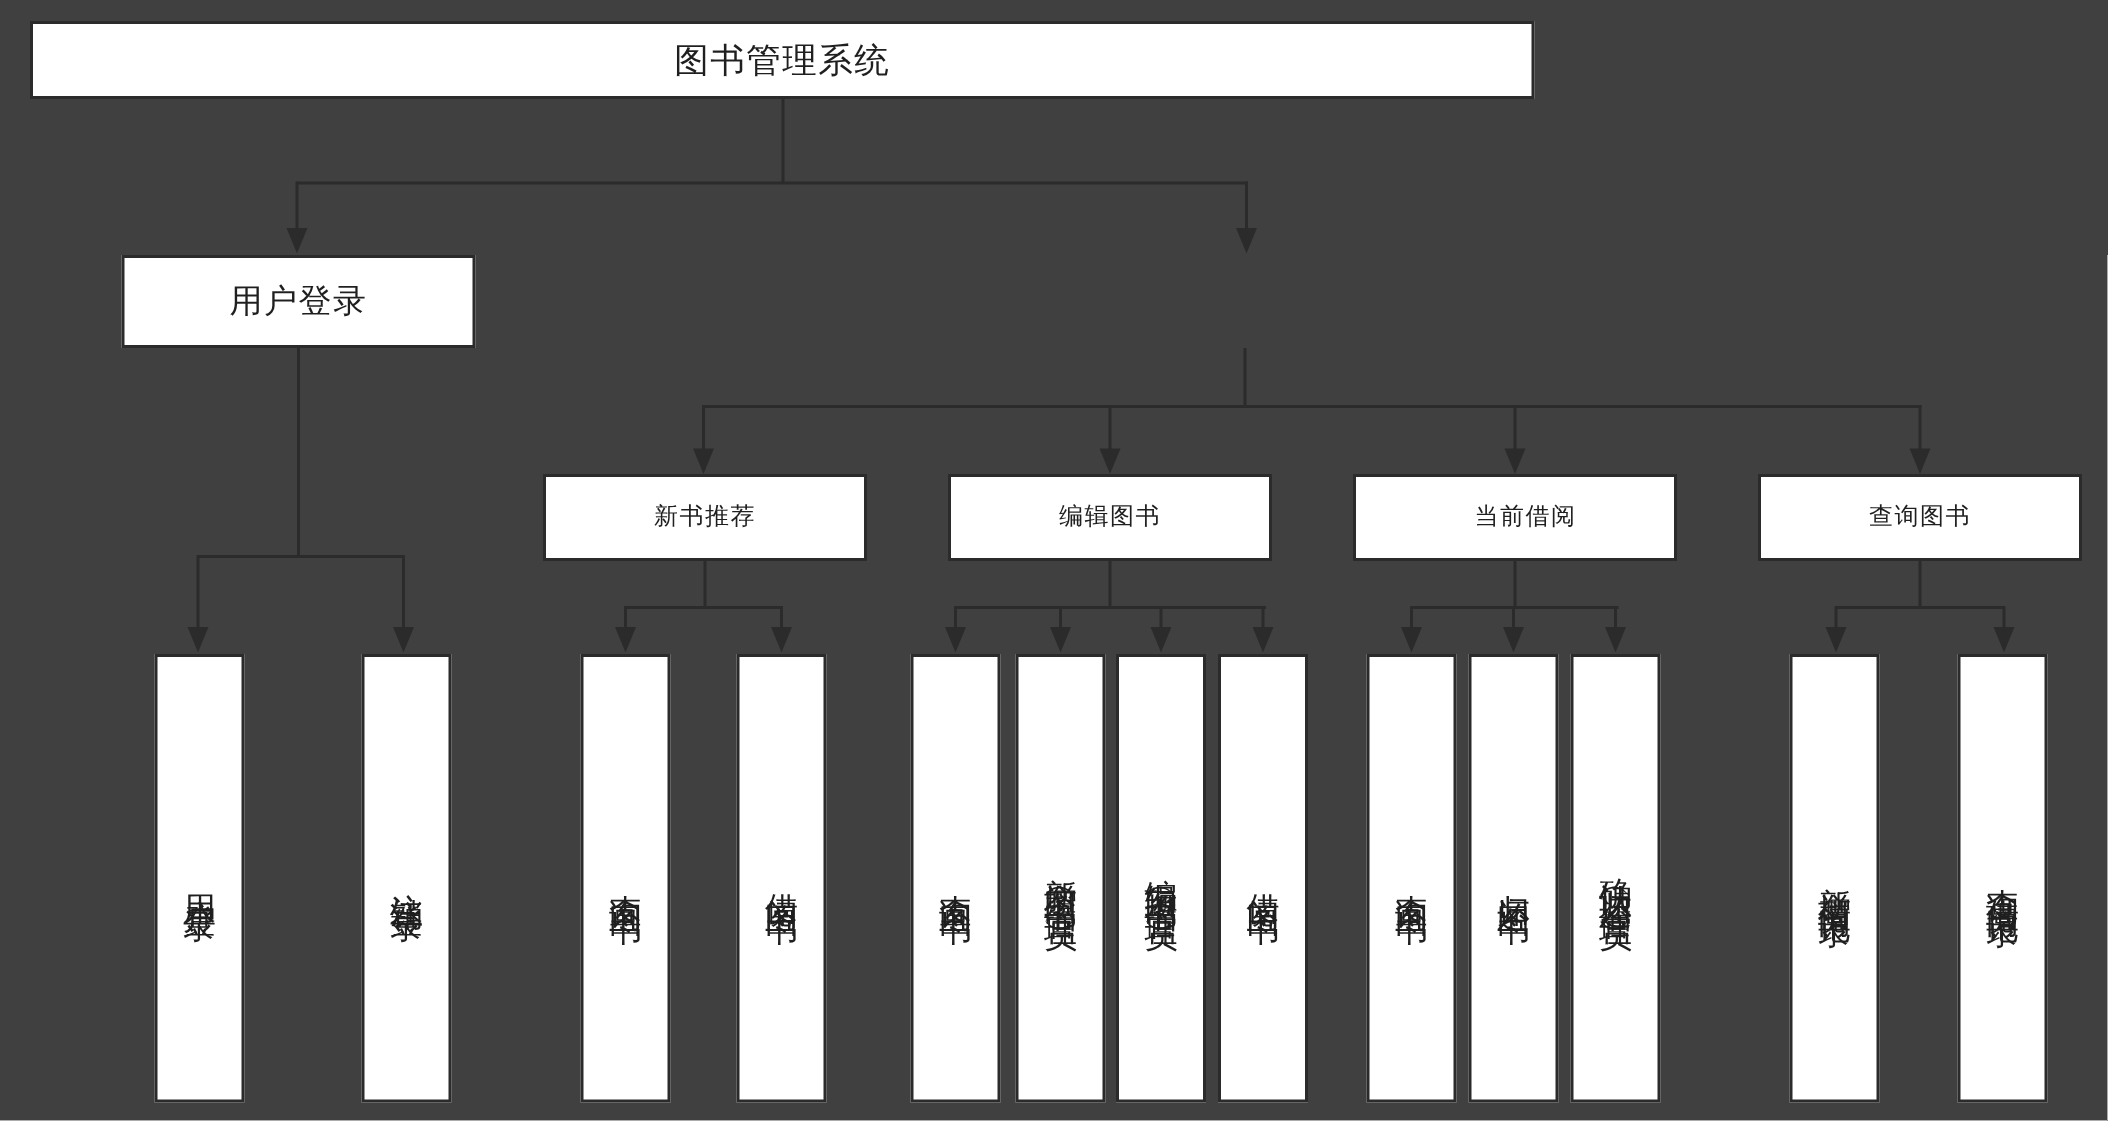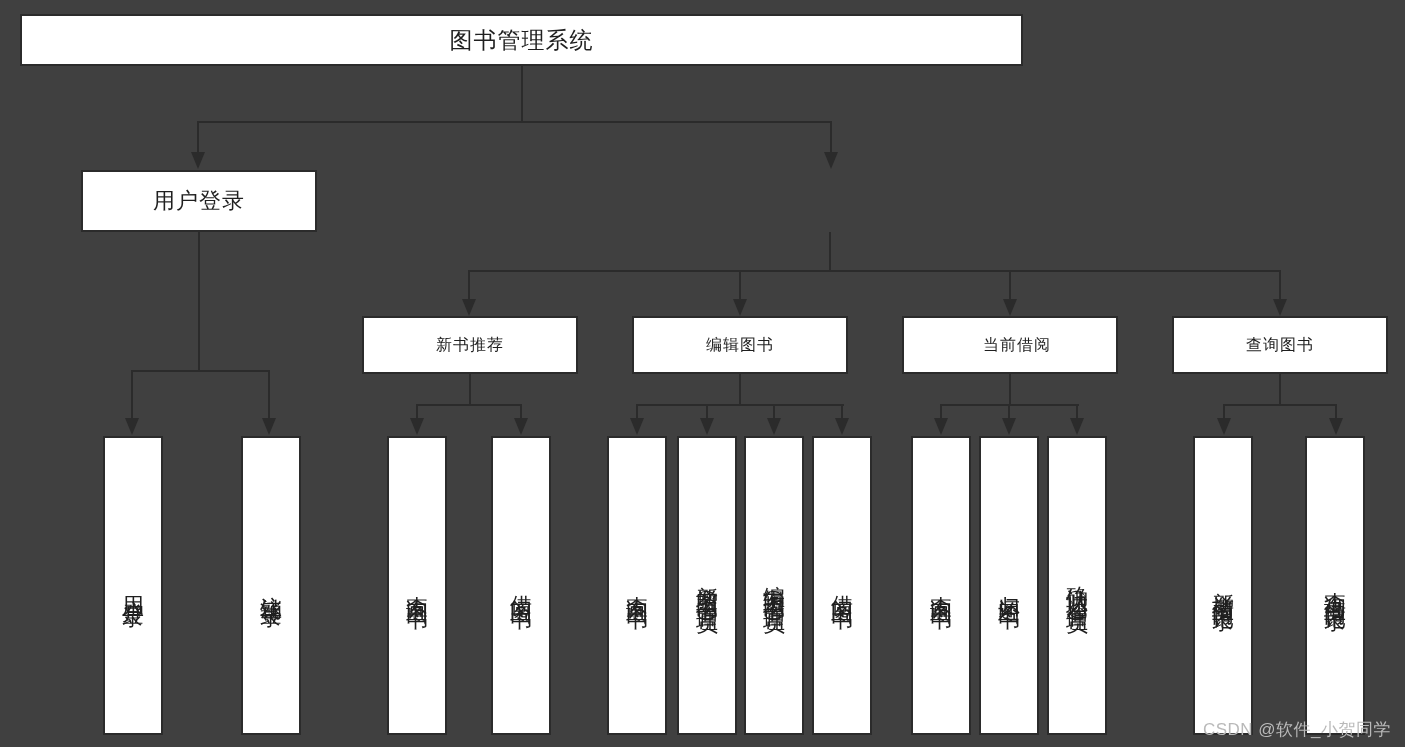--- a/index.html
+++ b/index.html
@@ -217,15 +217,14 @@
     <span class="node-label">确认归还（管理员）</span>
   </div>
 
   <div class="node leaf" style="left:1193px; top:436px; width:60px; height:299px;">
     <span class="node-label">新增借阅记录</span>
   </div>
   <div class="node leaf" style="left:1305px; top:436px; width:60px; height:299px;">
     <span class="node-label">查询借阅记录</span>
   </div>
 
-  <div id="watermark">CSDN @软件_小贺同学</div>
 
 </div>
 
 </body></html>

